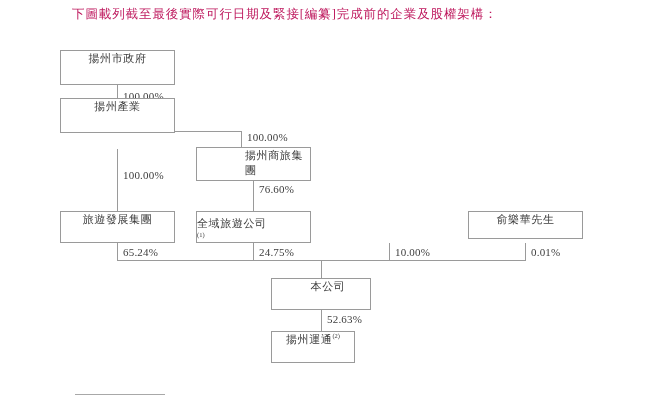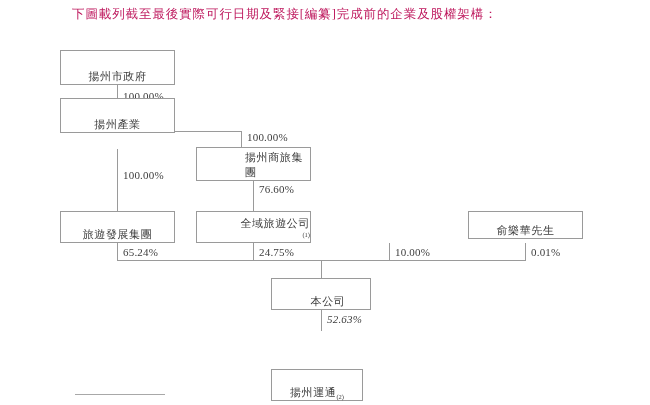--- a/index.html
+++ b/index.html
@@ -25,21 +25,21 @@
     letter-spacing: 0.9px;
     color: #be185d;
     white-space: nowrap;
   }
   .node {
     position: absolute;
     box-sizing: border-box;
     border: 1px solid #9a9a9a;
     background: #ffffff;
     display: flex;
-    align-items: flex-end;
+    align-items: flex-start;
     justify-content: center;
     font-size: 11px;
     letter-spacing: 0.6px;
     color: #3d3d3d;
     z-index: 3;
   }
   .node .label { display: inline-block; }
   .node sup {
     font-size: 6.5px;
     vertical-align: super;
@@ -122,30 +122,30 @@
 
 
   <div class="node" style="left:468px; top:211px; width:115px; height:28px;">
     <span class="label">俞樂華先生</span>
   </div>
 
   <div class="node" style="left:271px; top:278px; width:100px; height:32px;padding-left:14px;">
     <span class="label">本公司</span>
   </div>
 
-  <div class="node" style="left:271px; top:331px; width:92px; height:32px;margin-top:38px;">
+  <div class="node" style="left:271px; top:331px; width:84px; height:32px;">
     <span class="label">揚州運通</span>
       <sup>(2)</sup>
   </div>
 
   <div class="pct" style="left:121px; top:90px;">100.00%</div>
   <div class="pct" style="left:245px; top:131px;">100.00%</div>
   <div class="pct" style="left:121px; top:169px;">100.00%</div>
   <div class="pct" style="left:257px; top:183px;">76.60%</div>
   <div class="pct" style="left:121px; top:246px;">65.24%</div>
   <div class="pct" style="left:257px; top:246px;">24.75%</div>
   <div class="pct" style="left:393px; top:246px;">10.00%</div>
   <div class="pct" style="left:529px; top:246px;">0.01%</div>
-  <div class="pct" style="left:325px; top:313px;font-style:italic;">52.63%</div>
+  <div class="pct" style="left:325px; top:313px;">52.63%</div>
 
   <div id="footnote-rule"></div>
 
 </div>
 
 </body></html>

